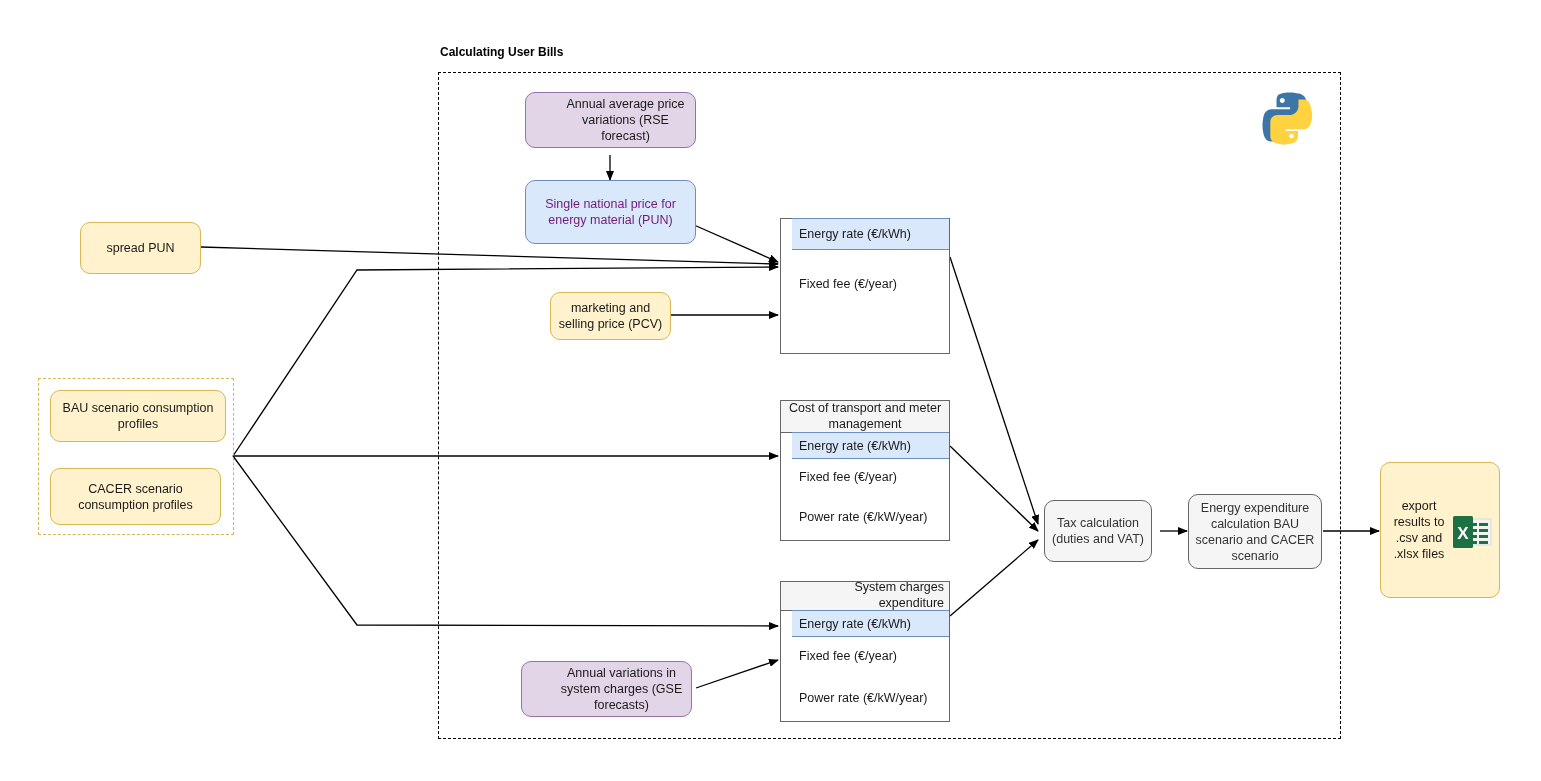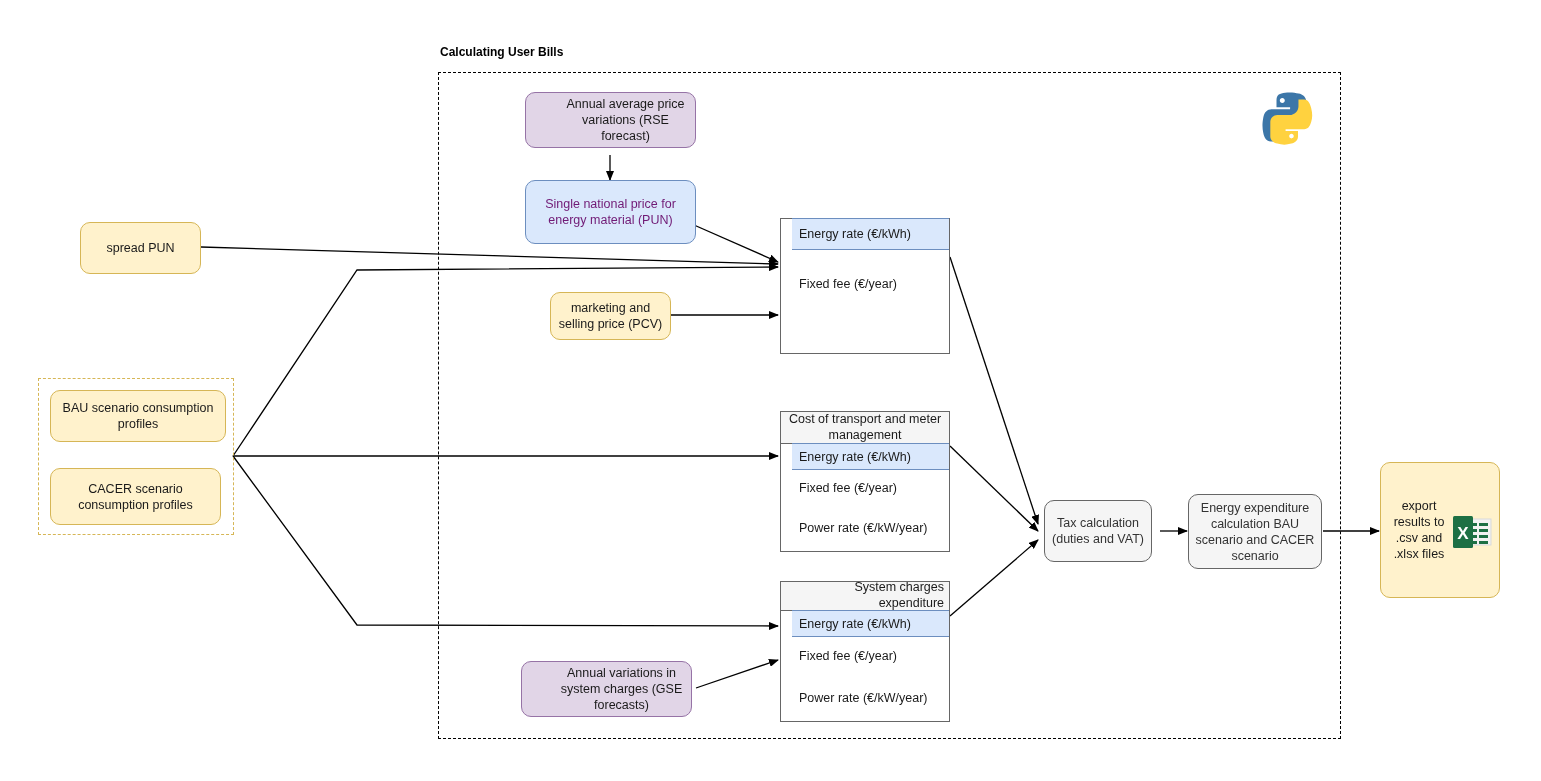--- a/index.html
+++ b/index.html
@@ -183,21 +183,21 @@
   <div class="node rounded purple" style="left:525px; top:92px; width:171px; height:56px;">Annual average price variations (RSE forecast)</div>
   <div class="node rounded blue" style="left:525px; top:180px; width:171px; height:64px;">Single national price for energy material (PUN)</div>
   <div class="node rounded yellow" style="left:550px; top:292px; width:121px; height:48px;">marketing and selling price (PCV)</div>
   <div class="node rounded purple" style="left:521px; top:661px; width:171px; height:56px;">Annual variations in system charges (GSE forecasts)</div>
 
   <div class="table" style="left:780px; top:218px; width:170px; height:136px;">
     <div class="trow hl" style="height:32px;">Energy rate (€/kWh)</div>
     <div class="trow" style="height:68px;">Fixed fee (€/year)</div>
   </div>
 
-  <div class="table" style="left:780px; top:411px; width:170px; height:141px;">
+  <div class="table" style="left:780px; top:400px; width:170px; height:141px;">
     <div class="thead" style="height:32px;">Cost of transport and meter management</div>
     <div class="trow hl" style="height:27px;">Energy rate (€/kWh)</div>
     <div class="trow" style="height:35px;">Fixed fee (€/year)</div>
     <div class="trow" style="height:46px;">Power rate (€/kW/year)</div>
   </div>
 
   <div class="table" style="left:780px; top:581px; width:170px; height:141px;">
     <div class="thead" style="height:29px;text-align:right;">System charges expenditure</div>
     <div class="trow hl" style="height:27px;">Energy rate (€/kWh)</div>
     <div class="trow" style="height:38px;">Fixed fee (€/year)</div>

